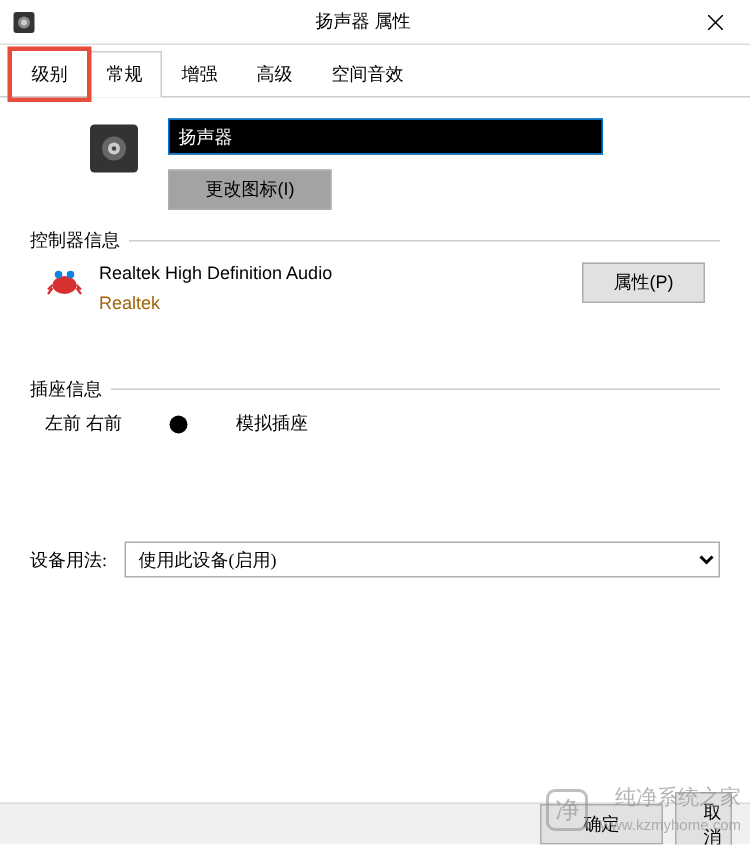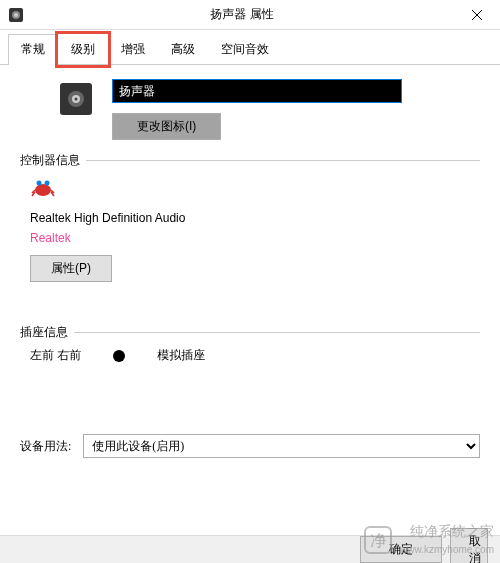--- a/index.html
+++ b/index.html
@@ -14,25 +14,25 @@
 .tab.active::after { content: ''; position: absolute; bottom: -1px; left: 0; right: 0; height: 1px; background: #fff; }
 .tab-highlight { position: absolute; border: 3px solid #e74c3c; pointer-events: none; z-index: 10; }
 .content { padding: 14px 20px; }
 .device-row { display: flex; align-items: flex-start; gap: 20px; margin-bottom: 20px; margin-left: 40px; }
 .speaker-icon-box { width: 32px; height: 32px; background: #333; border-radius: 3px; display: flex; align-items: center; justify-content: center; margin-top: 4px; }
 .device-inputs { flex: 1; }
 .name-input { width: 290px; padding: 4px 6px; border: 1px solid #0078d7; font-size: 12px; font-family: inherit; background: #000000; color: #fff; }
 .change-icon-btn { margin-top: 10px; padding: 4px 24px; font-size: 12px; background: #a3a3a3; border: 1px solid #adadad; cursor: pointer; font-family: inherit; }
 .fieldset { border: none; border-top: 1px solid #ccc; margin: 10px 0 20px 0; padding: 0; position: relative; }
 .fieldset-label { position: absolute; top: -9px; left: 0; background: #fff; padding-right: 6px; font-size: 12px; }
-.controller-box { padding: 14px 10px 10px 10px; display: flex; align-items: flex-start; gap: 10px; flex-direction: column; }
+.controller-box { padding: 14px 10px 10px 10px; display: flex; align-items: flex-start; gap: 10px; }
 .crab-icon { width: 26px; height: 26px; flex-shrink: 0; }
 .controller-text { flex: 1; }
 .controller-name { font-size: 12px; margin-bottom: 6px; }
-.controller-vendor { font-size: 12px; color: #ec4899; }
+.controller-vendor { font-size: 12px; color: #a16207; }
 .props-btn { padding: 4px 20px; font-size: 12px; background: #e1e1e1; border: 1px solid #adadad; cursor: pointer; font-family: inherit; }
 .jack-box { padding: 14px 10px 10px 10px; display: flex; align-items: center; gap: 32px; }
 .jack-label { font-size: 12px; }
 .jack-dot { width: 12px; height: 12px; background: #000; border-radius: 50%; }
 .jack-type { font-size: 12px; }
 .usage-row { display: flex; align-items: center; gap: 12px; margin-top: 60px; font-family: Liberation Serif, serif; }
 .usage-label { font-size: 12px; }
 .usage-select { flex: 1; padding: 3px 4px; font-size: 12px; border: 1px solid #adadad; background: #fff; font-family: inherit; }
 .button-bar { position: absolute; bottom: 0; left: 0; right: 0; height: 28px; background: #f0f0f0; border-top: 1px solid #ddd; display: flex; align-items: center; justify-content: flex-end; padding: 0 12px; gap: 8px; }
 .dlg-btn { padding: 4px 28px; font-size: 12px; background: #e1e1e1; border: 1px solid #adadad; cursor: pointer; font-family: inherit; }
@@ -56,25 +56,25 @@
   <span class="titlebar-title">扬声器 属性</span>
   <div class="close-btn">
     <svg width="10" height="10" viewBox="0 0 10 10">
         <line x1="0" y1="0" x2="10" y2="10" stroke="currentColor" stroke-width="1"></line>
         <line x1="10" y1="0" x2="0" y2="10" stroke="currentColor" stroke-width="1"></line>
       </svg>
   </div>
 </div>
 
 <div class="tabs">
-  <div class="tab active"><span>常规</span></div>
   <div class="tab" style="position:relative;">
     <span>级别</span>
     <div class="tab-highlight" style="top:-4px;left:-4px;right:-4px;bottom:-4px;"></div>
   </div>
+  <div class="tab active"><span>常规</span></div>
   <div class="tab"><span>增强</span></div>
   <div class="tab"><span>高级</span></div>
   <div class="tab"><span>空间音效</span></div>
 </div>
 
 <div class="content">
 
   <div class="device-row">
     <div class="speaker-icon-box">
       <svg viewBox="0 0 24 24" width="24" height="24">

